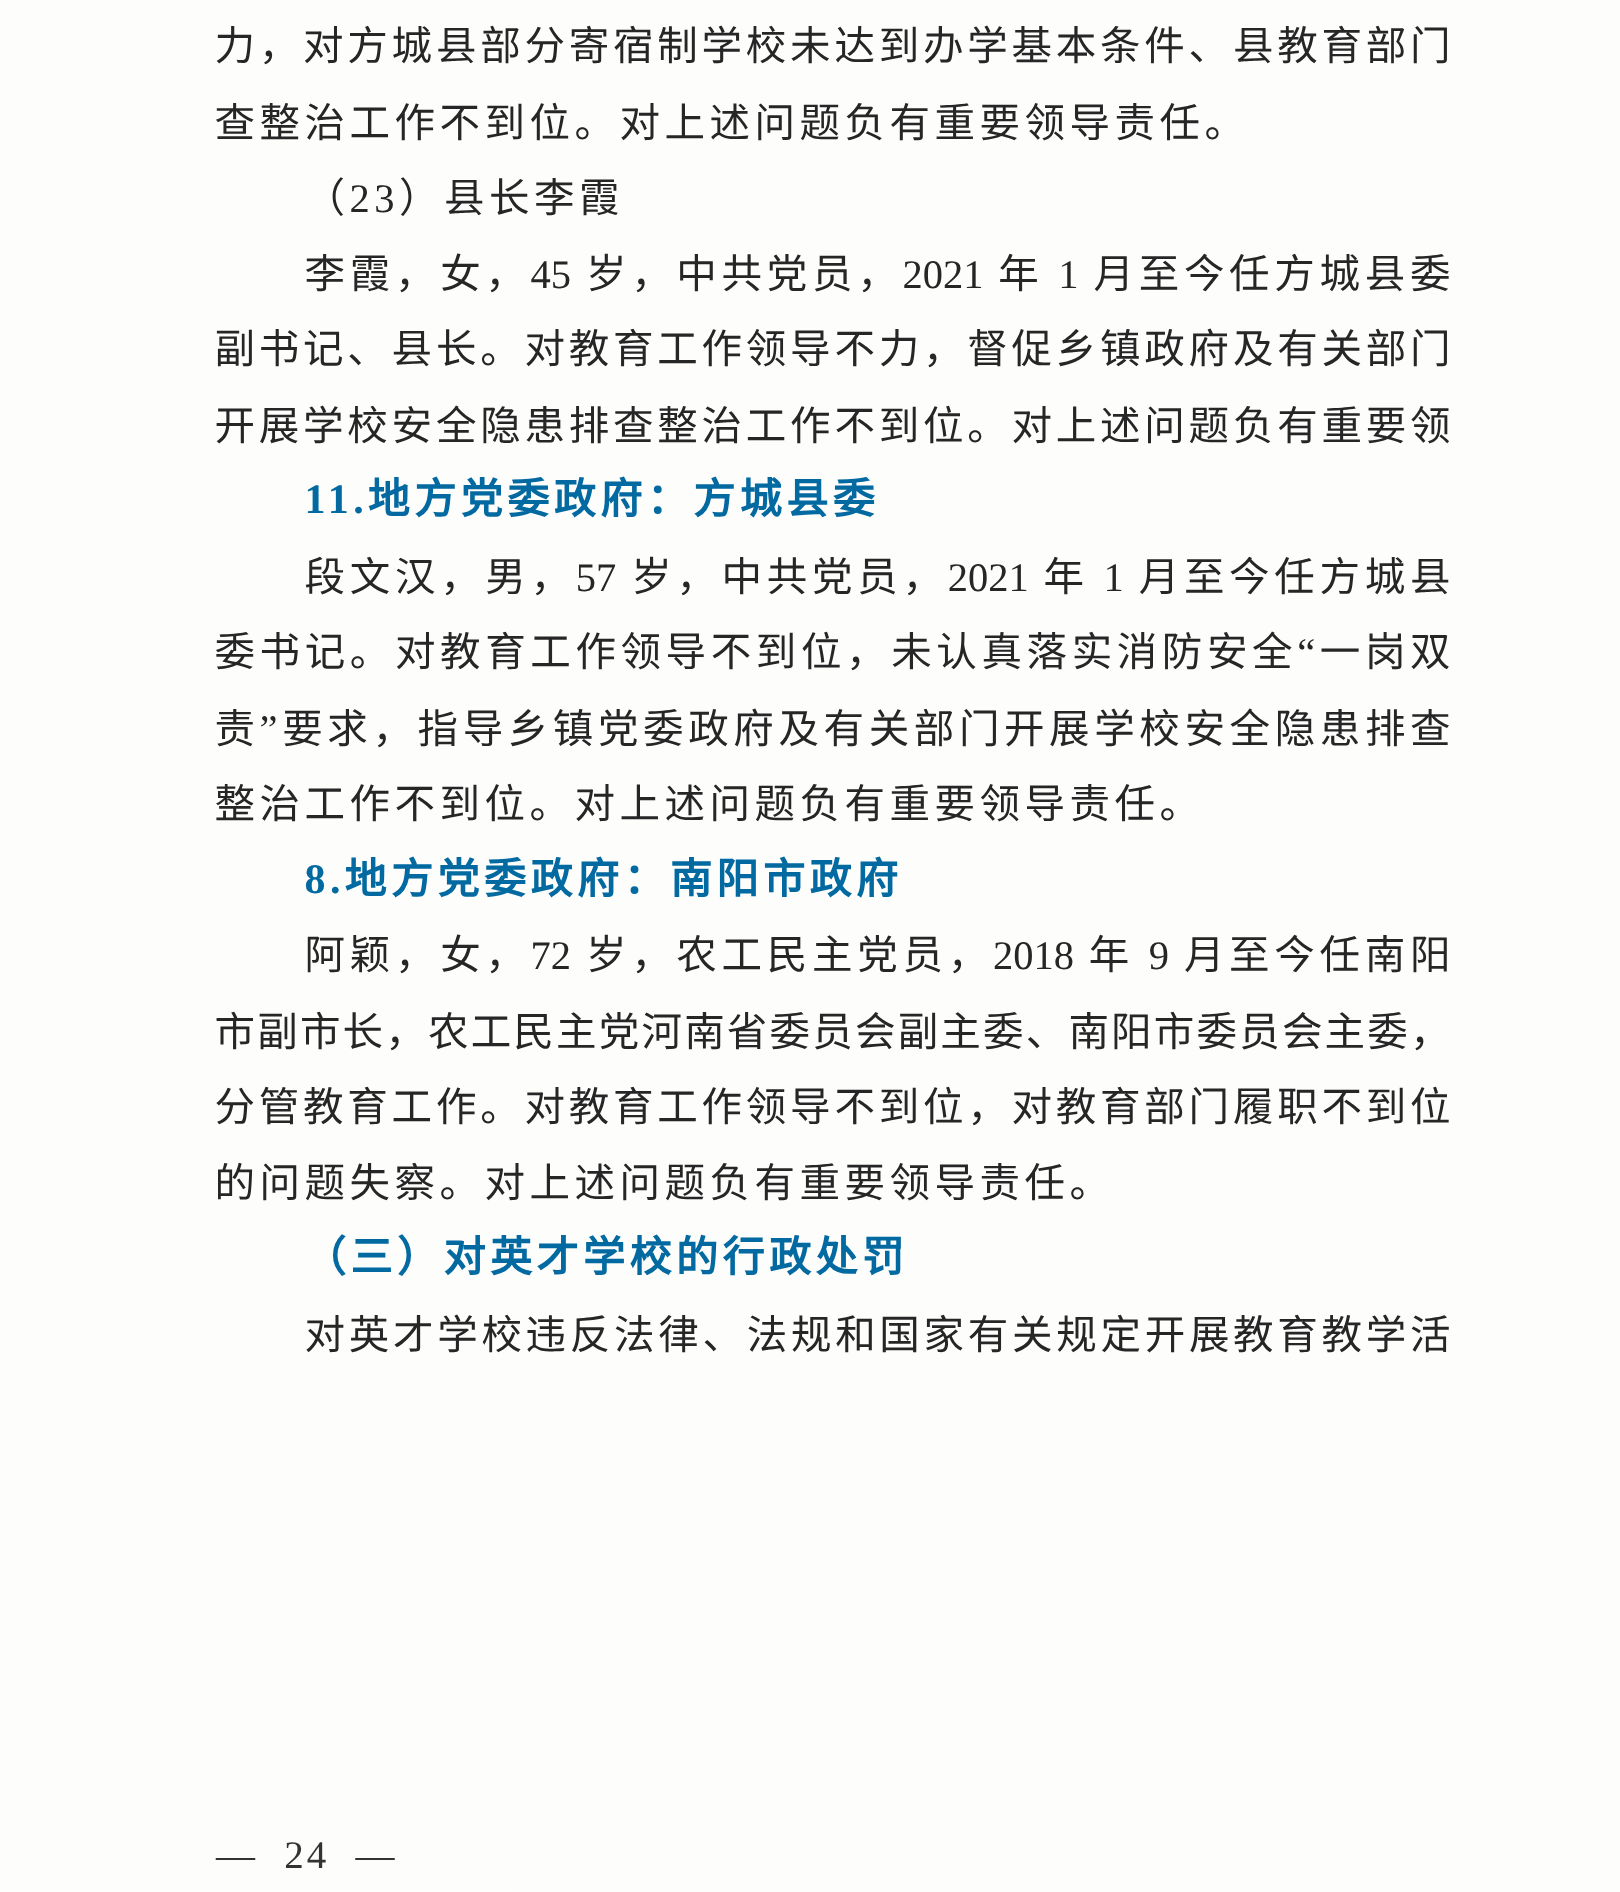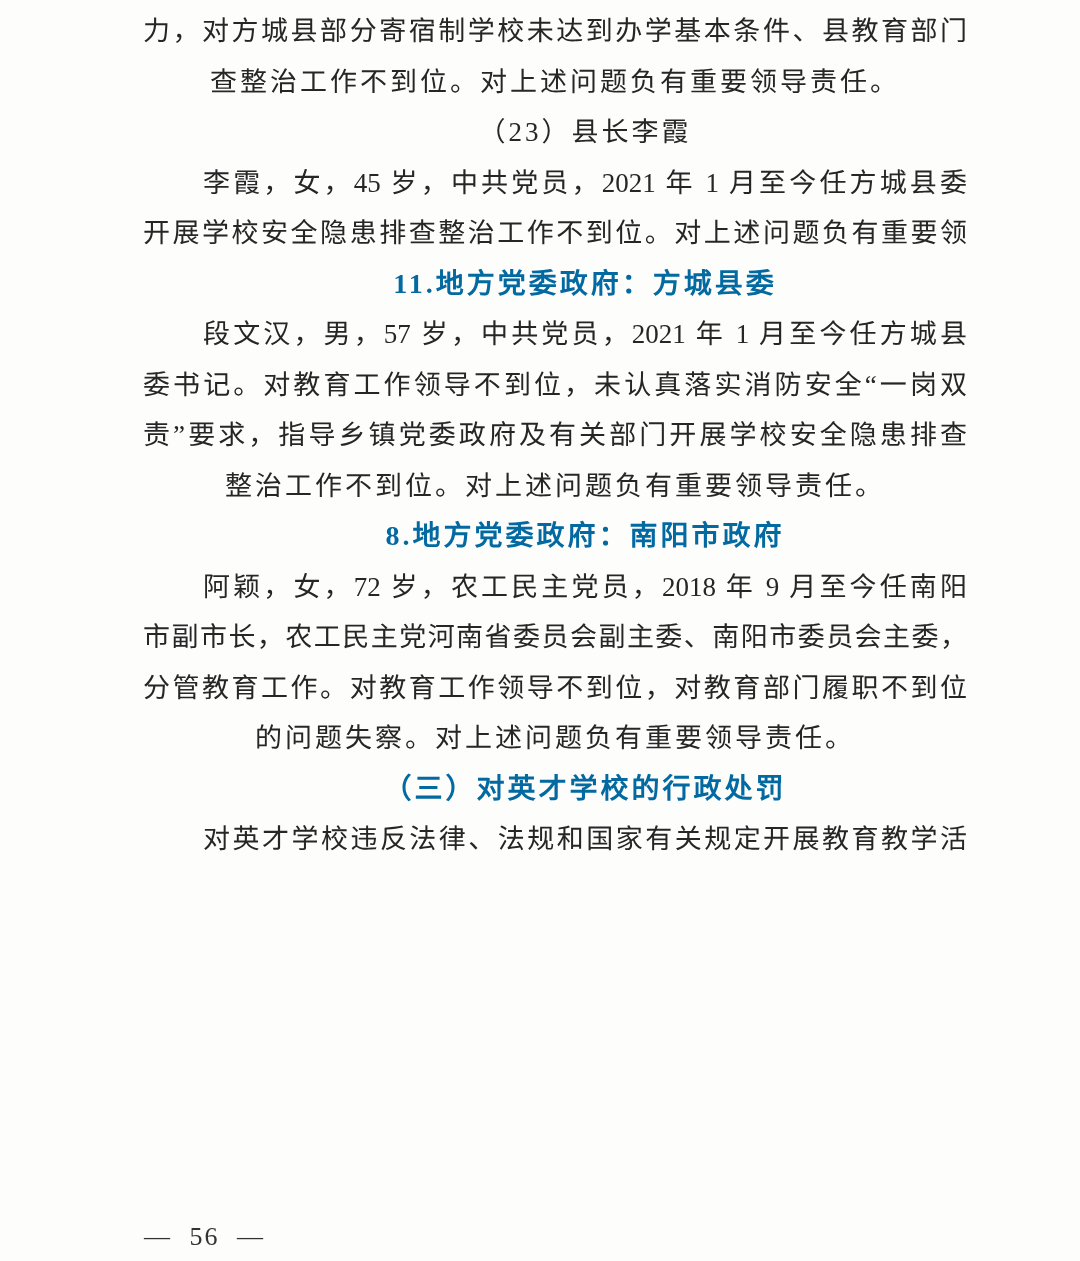--- a/index.html
+++ b/index.html
@@ -17,21 +17,21 @@
     left: 143px;
     top: 6px;
     width: 824px;
   }
   .ln {
     height: 50.5px;
     line-height: 50.5px;
     font-size: 27px;
     letter-spacing: 3px;
     overflow: hidden;
-    text-align: center;
+    text-align: left;
   }
   .just {
     letter-spacing: 0;
     text-align: justify;
     text-align-last: justify;
   }
   .indent { text-indent: 60px; }
   .bold {
     font-weight: 700;
     font-size: 28px;
@@ -49,28 +49,29 @@
 </style>
 </head>
 <body>
 
 <div class="page">
   <div class="content">
     <div class="ln just">力，对方城县部分寄宿制学校未达到办学基本条件、县教育部门</div>
     <div class="ln">查整治工作不到位。对上述问题负有重要领导责任。</div>
     <div class="ln indent">（23）县长李霞</div>
     <div class="ln indent just">李霞，女，45 岁，中共党员，2021 年 1 月至今任方城县委</div>
+    <div class="ln just">副书记、县长。对教育工作领导不力，督促乡镇政府及有关部门</div>
     <div class="ln just">开展学校安全隐患排查整治工作不到位。对上述问题负有重要领</div>
     <div class="ln indent bold">11.地方党委政府：方城县委</div>
     <div class="ln indent just">段文汉，男，57 岁，中共党员，2021 年 1 月至今任方城县</div>
     <div class="ln just">委书记。对教育工作领导不到位，未认真落实消防安全“一岗双</div>
     <div class="ln just">责”要求，指导乡镇党委政府及有关部门开展学校安全隐患排查</div>
     <div class="ln">整治工作不到位。对上述问题负有重要领导责任。</div>
     <div class="ln indent bold">8.地方党委政府：南阳市政府</div>
     <div class="ln indent just">阿颖，女，72 岁，农工民主党员，2018 年 9 月至今任南阳</div>
     <div class="ln just">市副市长，农工民主党河南省委员会副主委、南阳市委员会主委，</div>
     <div class="ln just">分管教育工作。对教育工作领导不到位，对教育部门履职不到位</div>
     <div class="ln">的问题失察。对上述问题负有重要领导责任。</div>
     <div class="ln indent bold">（三）对英才学校的行政处罚</div>
     <div class="ln indent just">对英才学校违反法律、法规和国家有关规定开展教育教学活</div>
   </div>
-  <div class="footer">— 56 —</div>
+  <div class="footer">— 24 —</div>
 </div>
 
 </body></html>

